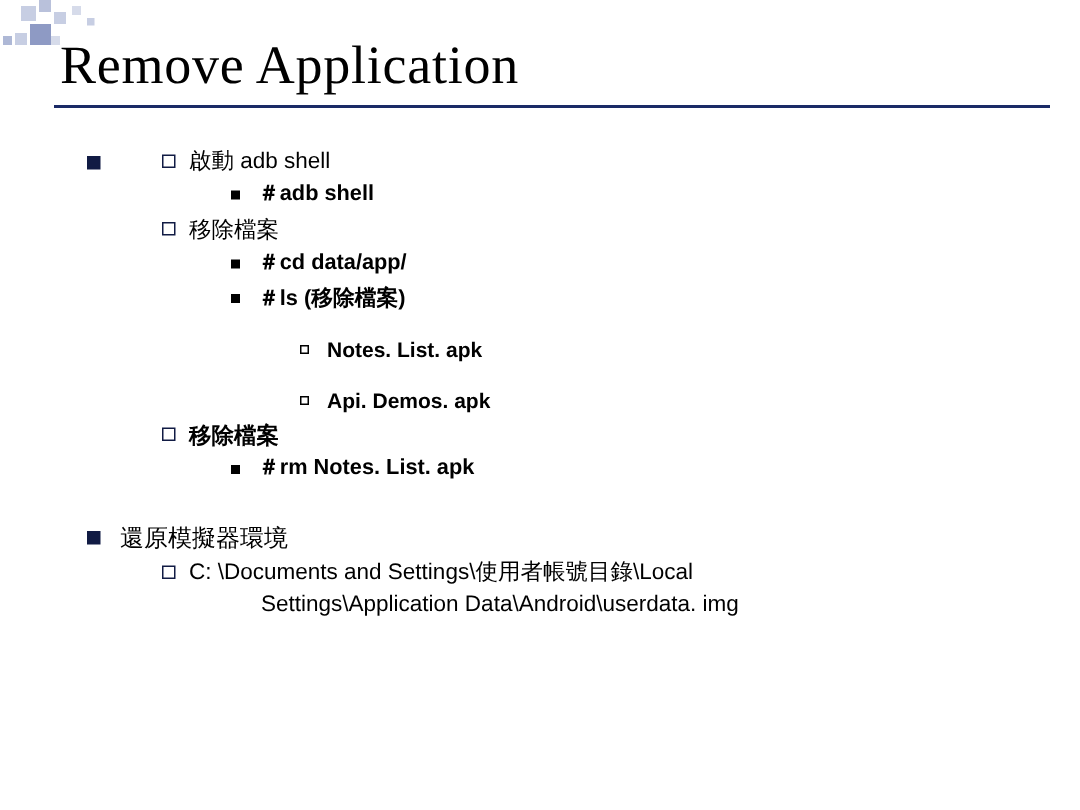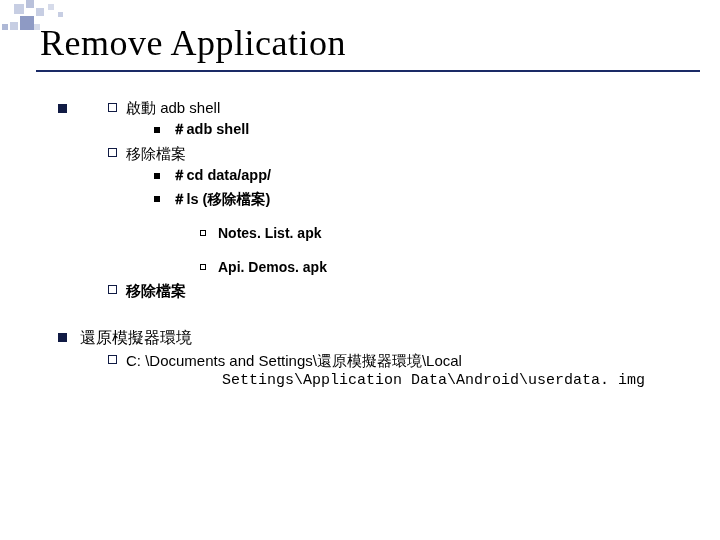--- a/index.html
+++ b/index.html
@@ -93,21 +93,21 @@
   .lvl1 { margin-top: 2px; margin-bottom: 6px; }
   .lvl2 { margin-top: 2px; margin-bottom: 4px; padding-left: 18px; font-size: 15px; }
   .lvl3 { margin-top: 2px; margin-bottom: 4px; padding-left: 18px; font-size: 14.5px; font-weight: 600; }
   .lvl3 .txt { font-weight: 700; }
   .lvl4 { margin-top: 15px; margin-bottom: 1px; padding-left: 18px; font-size: 14px; font-weight: 400; }
   ul.lvl2sub { margin-left: 28px; }
   ul.lvl3sub { margin-left: 28px; }
   ul.lvl4sub { margin-left: 28px; }
 
   .sec2 { margin-top: 26px; }
-  .restore-line2 { margin-left: 96px; font-family: Liberation Mono, monospace; }
+  .restore-line2 { margin-left: 48px; }
   .bold { font-weight: 700; }
 </style>
 </head>
 <body>
 <div class="slide">
 
   <div class="deco">
     <div class="sq s1"></div>
       <div class="sq s2"></div>
       <div class="sq s3"></div>
@@ -161,31 +161,37 @@
                     <span class="txt">Api. Demos. apk</span>
                   </li>
                 </ul>
               </li>
             </ul>
           </li>
 
           <li class="b-open lvl2">
             <span class="glyph"></span>
             <span class="txt bold">移除檔案</span>
+            <ul class="lvl3sub">
+              <li class="b-small lvl3">
+                <span class="glyph"></span>
+                <span class="txt">＃rm Notes. List. apk</span>
+              </li>
+            </ul>
           </li>
         </ul>
       </li>
 
       <li class="b-square lvl1 sec2">
         <span class="glyph"></span>
         <span class="txt">還原模擬器環境</span>
         <ul class="lvl2sub">
           <li class="b-open lvl2">
             <span class="glyph"></span>
-            <span class="txt">C: \Documents and Settings\還原模擬器環境\Local</span>
+            <span class="txt">C: \Documents and Settings\使用者帳號目錄\Local</span>
             <div class="restore-line2">Settings\Application Data\Android\userdata. img</div>
           </li>
         </ul>
       </li>
     </ul>
 
   </div>
 </div>
 
 </body></html>

